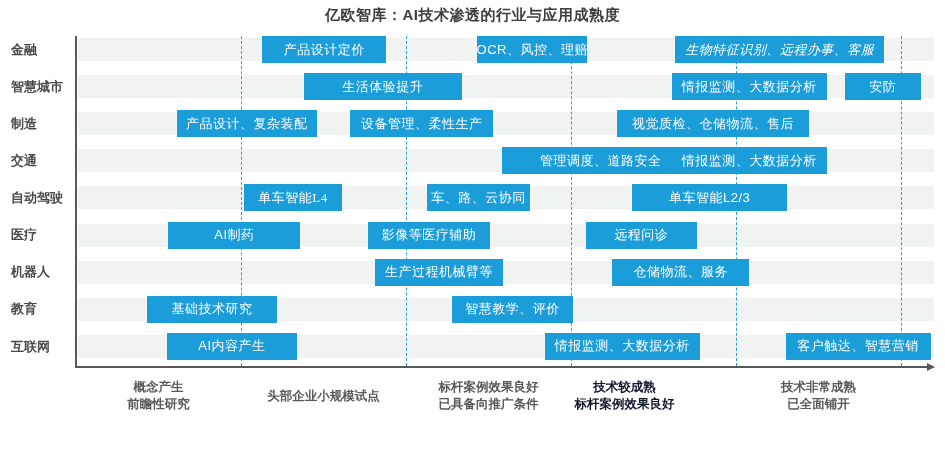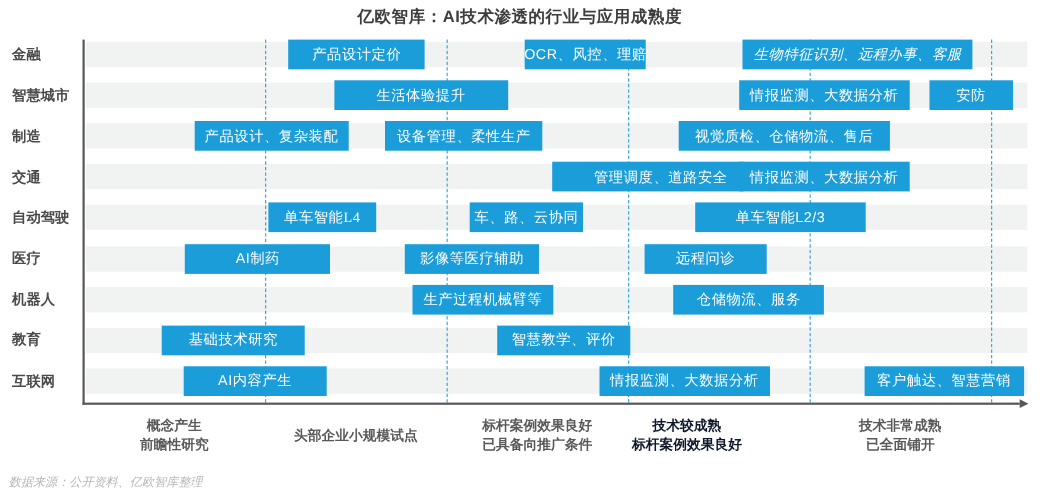--- a/index.html
+++ b/index.html
@@ -156,14 +156,13 @@
       </div>
       <div class="stage-label" style="left: 542px; top: 376px; width: 165px; height: 40px; color: #0f172a; text-align: right;">
         <span>技术较成熟</span>
         <span>标杆案例效果良好</span>
       </div>
       <div class="stage-label" style="left: 736px; top: 376px; width: 165px; height: 40px; color: rgb(89, 89, 89);">
         <span>技术非常成熟</span>
         <span>已全面铺开</span>
       </div>
     </div>
-  <div class="source-note">数据来源：公开资料、亿欧智库整理</div>
 </div>
 
 </body></html>

